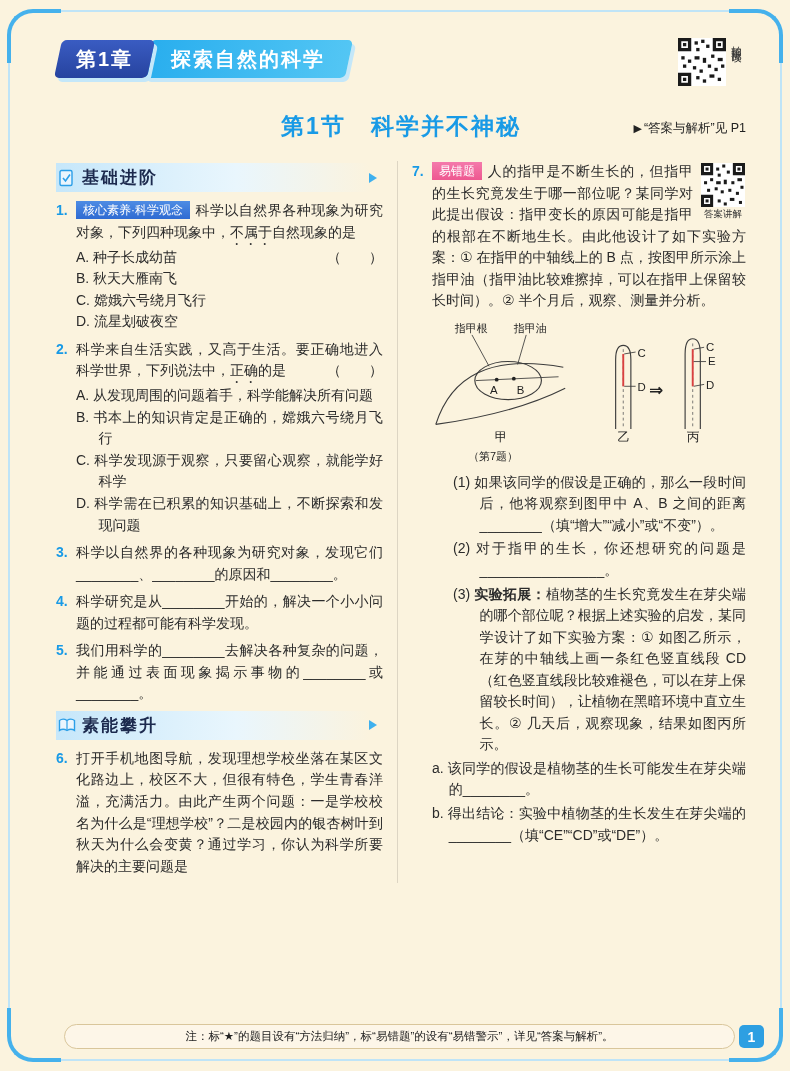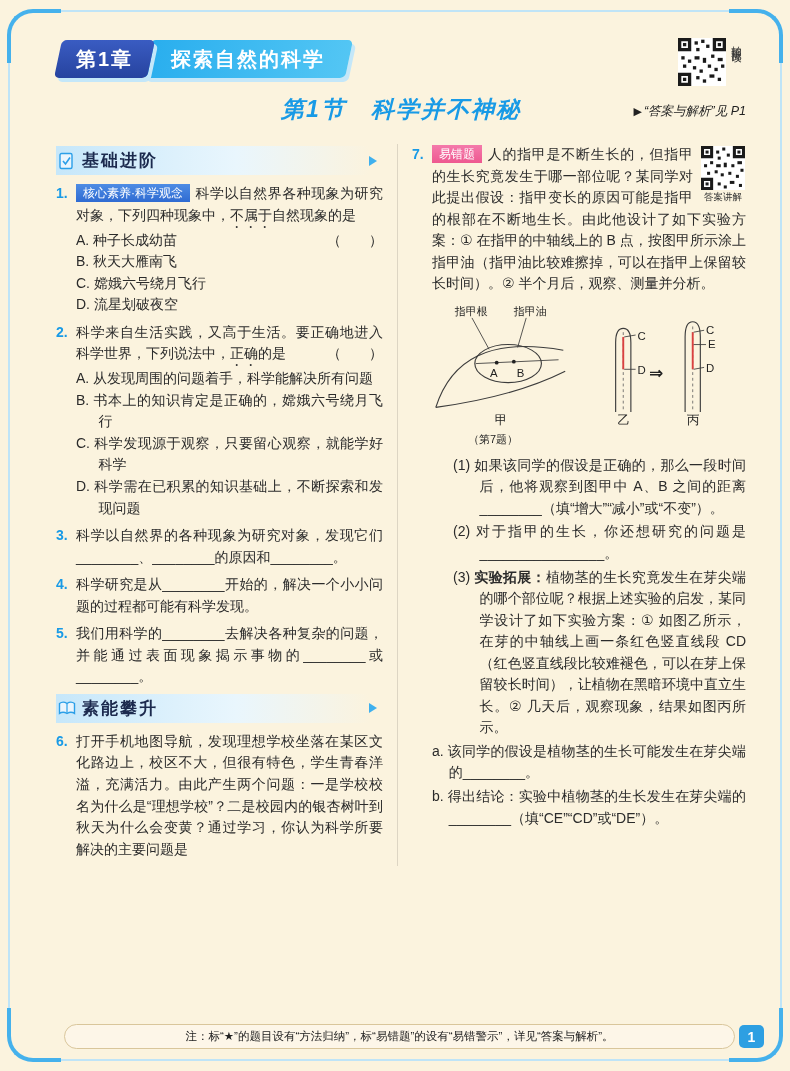--- a/index.html
+++ b/index.html
@@ -27,21 +27,21 @@
   .chap-num { background:linear-gradient(180deg,#3a5cc2,#27439f); padding:0 18px; z-index:2; }
   .chap-title { background:linear-gradient(90deg,#29aeee,#53c6f4); padding:0 24px; margin-left:-4px; }
   .chap-box span { transform:skewX(12deg); color:#fff; font-weight:bold; font-size:20px; letter-spacing:2px; }
 
   
   .qr-top { position:absolute; top:-2px; right:2px; display:flex; gap:4px; align-items:flex-start; }
   .qr { width:48px; height:48px; background:#fff; display:block; }
   .qr-cap-v { writing-mode:vertical-rl; font-size:10.5px; letter-spacing:2px; color:#333; height:50px; }
 
   
-  .section-row { position:relative; text-align:center; margin-top:16px; height:34px;font-style:italic; }
+  .section-row { position:relative; text-align:center; margin-top:33px; height:34px; }
   .section-title { color:#189ae6; font-size:23px; font-weight:bold; letter-spacing:2px; display:inline-block; }
   .answer-ref { position:absolute; right:0; top:9px; font-size:12.5px; color:#222; }
   .answer-ref .tri { font-size:11px; color:#222; margin-right:2px; }
 
   
   .cols { display:flex; margin-top:16px;justify-content:space-between; }
   .col-l { width:327px; }
   .col-r { flex:1; margin-left:14px; padding-left:14px; border-left:1px solid #ddd5c3; min-width:0; }
 
   

